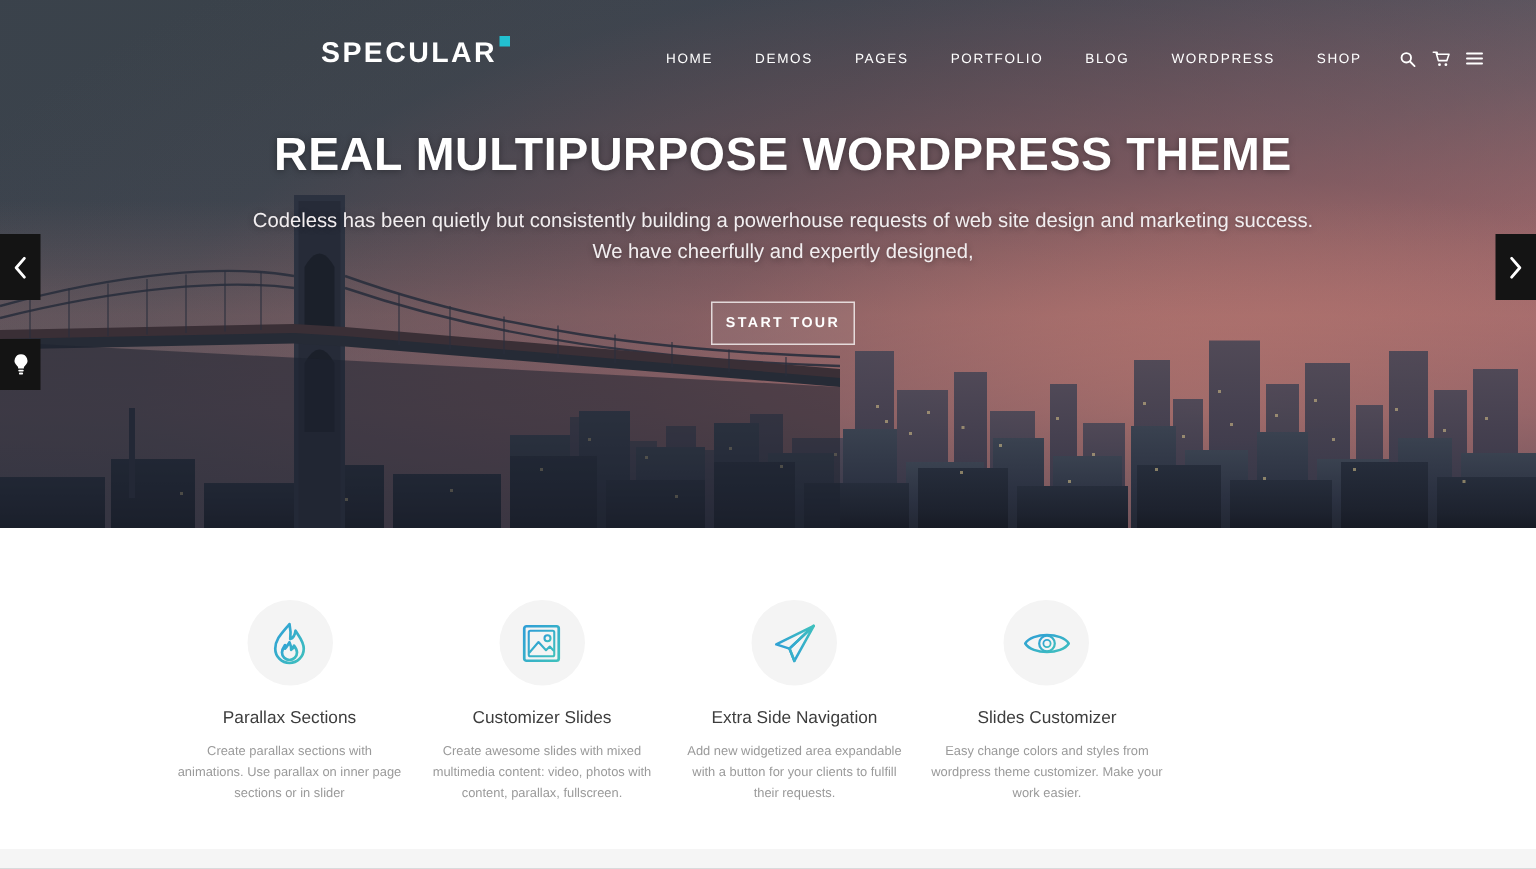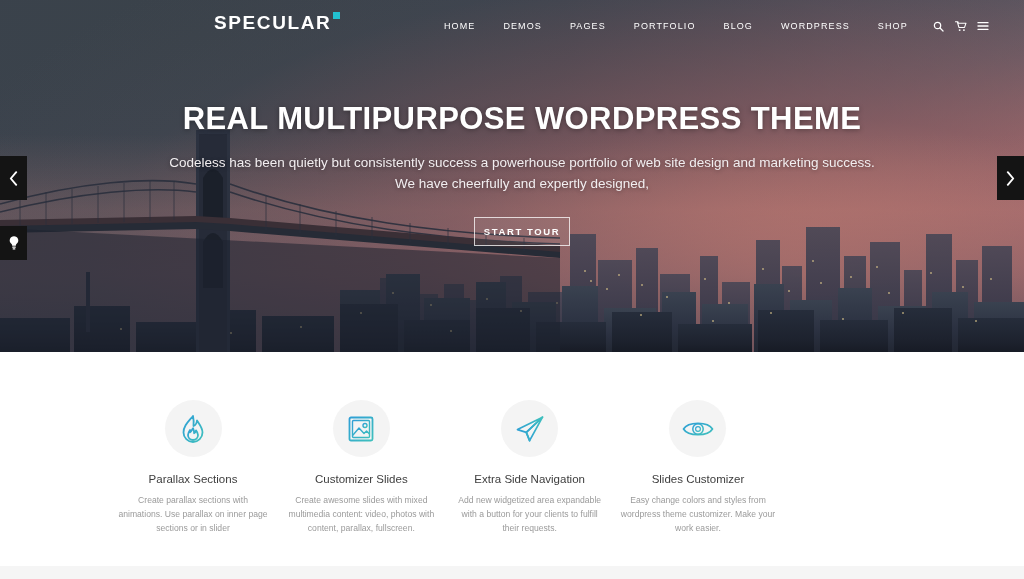--- a/index.html
+++ b/index.html
@@ -54,21 +54,21 @@
     background: linear-gradient(180deg, #262d3b 0%, #1d222e 70%, #171b25 100%);
   }
   .lights { position:absolute; inset:0; pointer-events:none; }
 
   
   .bridge { position:absolute; left:0; bottom:0; width:560px; height:240px; }
   .bridge svg { display:block; }
 
   
   .hero-content {
-    position: absolute; left:0; right:0; top: 100px;
+    position: absolute; left:0; right:0; top: 84px;
     text-align: center;
     z-index: 6;
     padding-left: 20px;
   }
   .hero-title {
     color: #ffffff;
     font-size: 31px;
     font-weight: bold;
     letter-spacing: .4px;
     text-shadow: 0 1px 5px rgba(0,0,0,.35);
@@ -100,21 +100,21 @@
   }
   .btn-primary {
     width: 88px;
     color: #ffffff;
     background: #22c0d0;
     border: 1.5px solid #22c0d0;
   }
 
   
   .header {
-    position:absolute; left:0; right:0; top:0; height:48px;
+    position:absolute; left:0; right:0; top:13px; height:48px;
     z-index: 10;
     display:flex; align-items:center;
   }
   .logo {
     position:absolute; left:214px; top:12px;
     color:#ffffff;
     font-size:19px;
     font-weight:bold;
     letter-spacing: 1.6px;
   }
@@ -402,21 +402,21 @@
               <line x1="1" y1="10" x2="13" y2="10"></line>
             </svg>
           </span>
         </span>
       </nav>
     </header>
 
     <div class="hero-content">
       <h1 class="hero-title">REAL MULTIPURPOSE WORDPRESS THEME</h1>
       <p class="hero-sub">
-        <span>Codeless has been quietly but consistently success a powerhouse portfolio of web site design and marketing success.</span><br>
+        <span>Codeless has been quietly but consistently building a powerhouse requests of web site design and marketing success.</span><br>
         <span>We have cheerfully and expertly designed,</span>
       </p>
       <div class="hero-buttons">
         <button class="btn btn-outline">START TOUR</button>
       </div>
     </div>
 
     <div class="slider-arrow arrow-left">
       <svg width="9" height="15" viewBox="0 0 10 16" fill="none" stroke="#ffffff" stroke-width="2.1" stroke-linecap="round" stroke-linejoin="round">
         <polyline points="8,1 2,8 8,15"></polyline>

